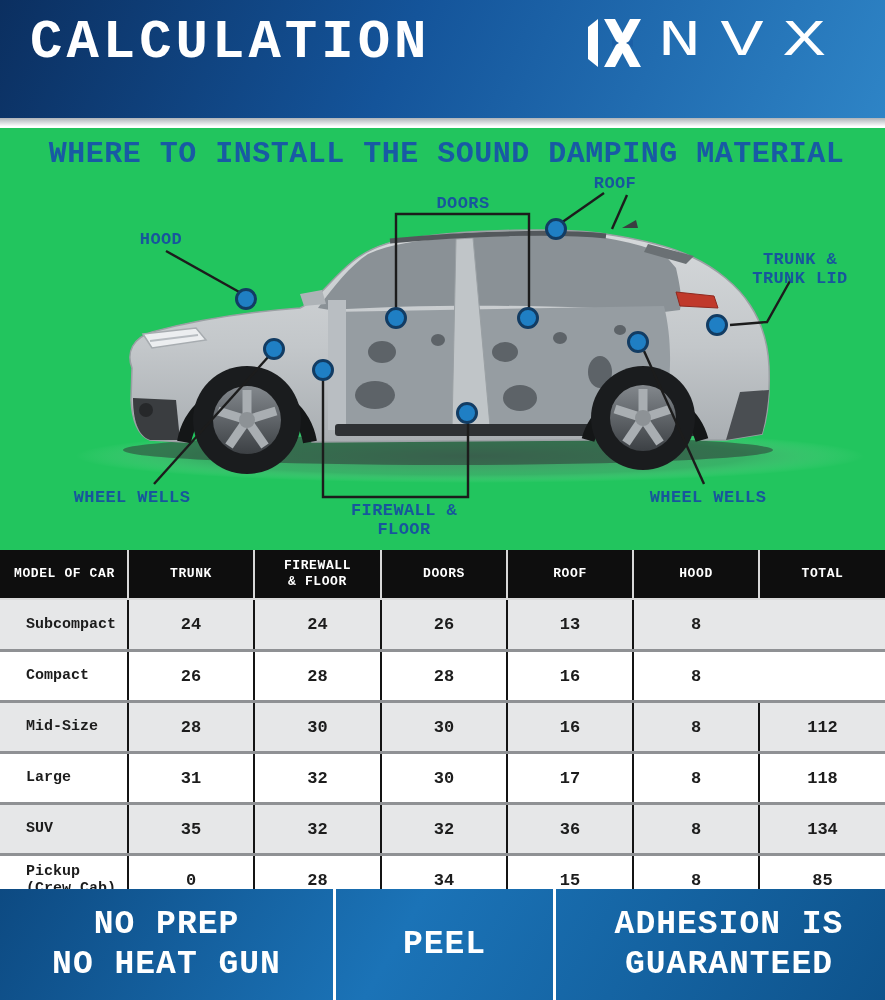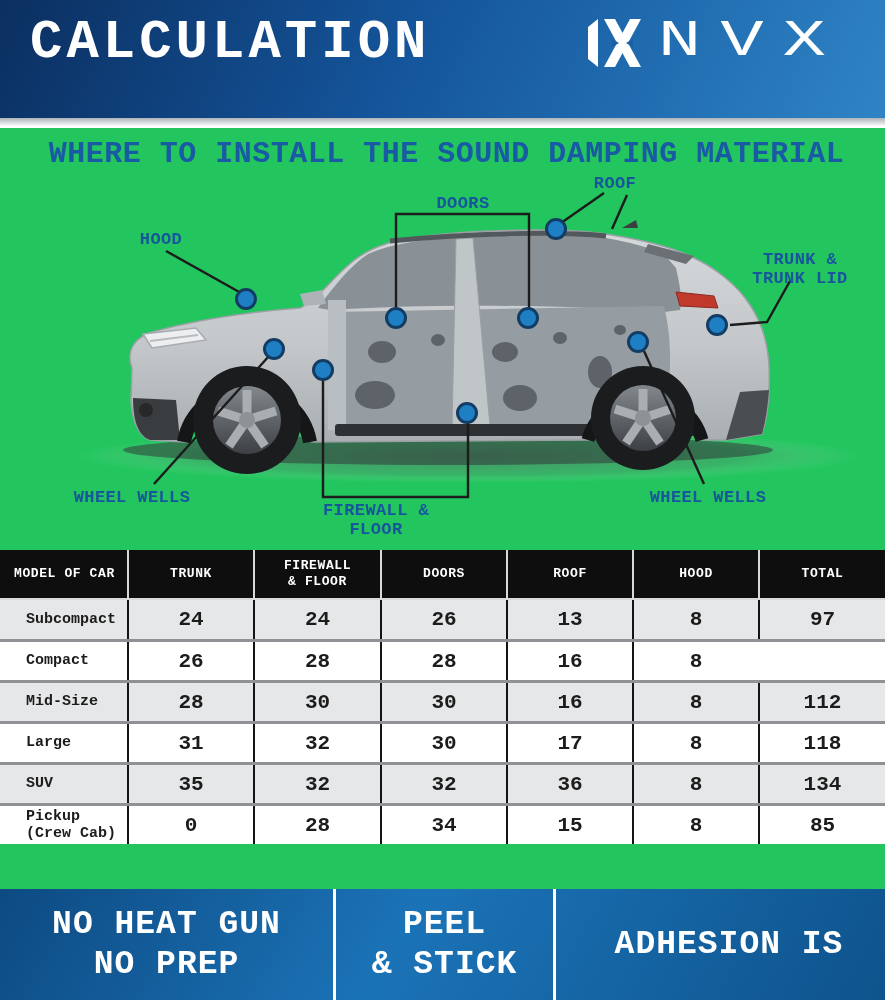--- a/index.html
+++ b/index.html
@@ -45,26 +45,26 @@
   .table { position:absolute; left:0; top:550px; width:885px; }
   .trow { display:grid; grid-template-columns:127px 126px 127px 126px 126px 126px 127px; }
   .thead { height:48px; }
   .thead .tcell {
     background:#0e0e0e; color:#fff; font-size:13px; font-weight:700; letter-spacing:0.6px;
     display:flex; align-items:center; justify-content:center; text-align:center; line-height:1.2;
   }
   .thead .tcell + .tcell { border-left:2px solid #d8d8d8; }
   .thead .tcell.model { justify-content:flex-start; padding-left:14px; text-align:left; }
   .thead .tcell.fw { padding:0 24px; }
-  .tbody-row { height:41px; background:#fff; border-top:3px solid #8f9194; }
+  .tbody-row { height:51px; background:#fff; border-top:3px solid #8f9194; }
   .tbody-row.first { border-top:2px solid #d9d9d9; }
   .tbody-row.gray { background:#e6e7e8; }
   .tbody-row .tcell {
     display:flex; align-items:center; justify-content:center;
-    color:#1c1c1c; font-size:21px; font-weight:700;
+    color:#1c1c1c; font-size:17px; font-weight:700;
   }
   .tbody-row .tcell + .tcell { border-left:2px solid #141414; }
   .tbody-row .tcell.model {
     justify-content:flex-start; padding:0 6px 0 26px; font-size:15px; line-height:1.15; text-align:left;
   }
   
   .footer {
     position:absolute; left:0; top:889px; width:885px; height:111px; display:flex;
     background:linear-gradient(120deg,#0d4a82 0%,#1b73b7 45%,#0e538c 100%);
   }
@@ -244,21 +244,21 @@
   </svg>
 
   <div class="callout" style="left:111px; top:230px; width:100px;">HOOD</div>
   <div class="callout" style="left:403px; top:194px; width:120px;">DOORS</div>
   <div class="callout" style="left:565px; top:174px; width:100px;">ROOF</div>
   <div class="callout" style="left:740px; top:250px; width:120px;">
     <span>TRUNK &amp;</span><br>
     <span>TRUNK LID</span>
   </div>
   <div class="callout" style="left:52px; top:488px; width:160px;">WHEEL WELLS</div>
-  <div class="callout" style="left:296px; top:501px; width:160px;">
+  <div class="callout" style="left:324px; top:501px; width:160px;">
     <span>FIREWALL &amp;</span><br>
     <span>FLOOR</span>
   </div>
   <div class="callout" style="left:628px; top:488px; width:160px;">WHEEL WELLS</div>
 
   <div class="table">
     <div class="trow thead">
       <div class="tcell model">MODEL OF CAR</div>
       <div class="tcell">TRUNK</div>
       <div class="tcell fw">FIREWALL &amp; FLOOR</div>
@@ -268,21 +268,20 @@
       <div class="tcell">TOTAL</div>
     </div>
 
     <div class="trow tbody-row gray first">
       <div class="tcell model">Subcompact</div>
       <div class="tcell">24</div>
       <div class="tcell">24</div>
       <div class="tcell">26</div>
       <div class="tcell">13</div>
       <div class="tcell">8</div>
-      <div class="tcell">97</div>
     </div>
     <div class="trow tbody-row">
       <div class="tcell model">Compact</div>
       <div class="tcell">26</div>
       <div class="tcell">28</div>
       <div class="tcell">28</div>
       <div class="tcell">16</div>
       <div class="tcell">8</div>
     </div>
     <div class="trow tbody-row gray">
@@ -318,25 +317,25 @@
       <div class="tcell">28</div>
       <div class="tcell">34</div>
       <div class="tcell">15</div>
       <div class="tcell">8</div>
       <div class="tcell">85</div>
     </div>
   </div>
 
   <div class="footer">
     <div class="badge badge-1">
+      <span>NO PREP</span>
       <span>NO HEAT GUN</span>
-      <span>NO PREP</span>
     </div>
     <div class="badge badge-2">
       <span>PEEL</span>
-      <span>&amp; STICK</span>
     </div>
     <div class="badge badge-3">
       <span>ADHESION IS</span>
+      <span>GUARANTEED</span>
     </div>
   </div>
 
 </div>
 
 </body></html>

